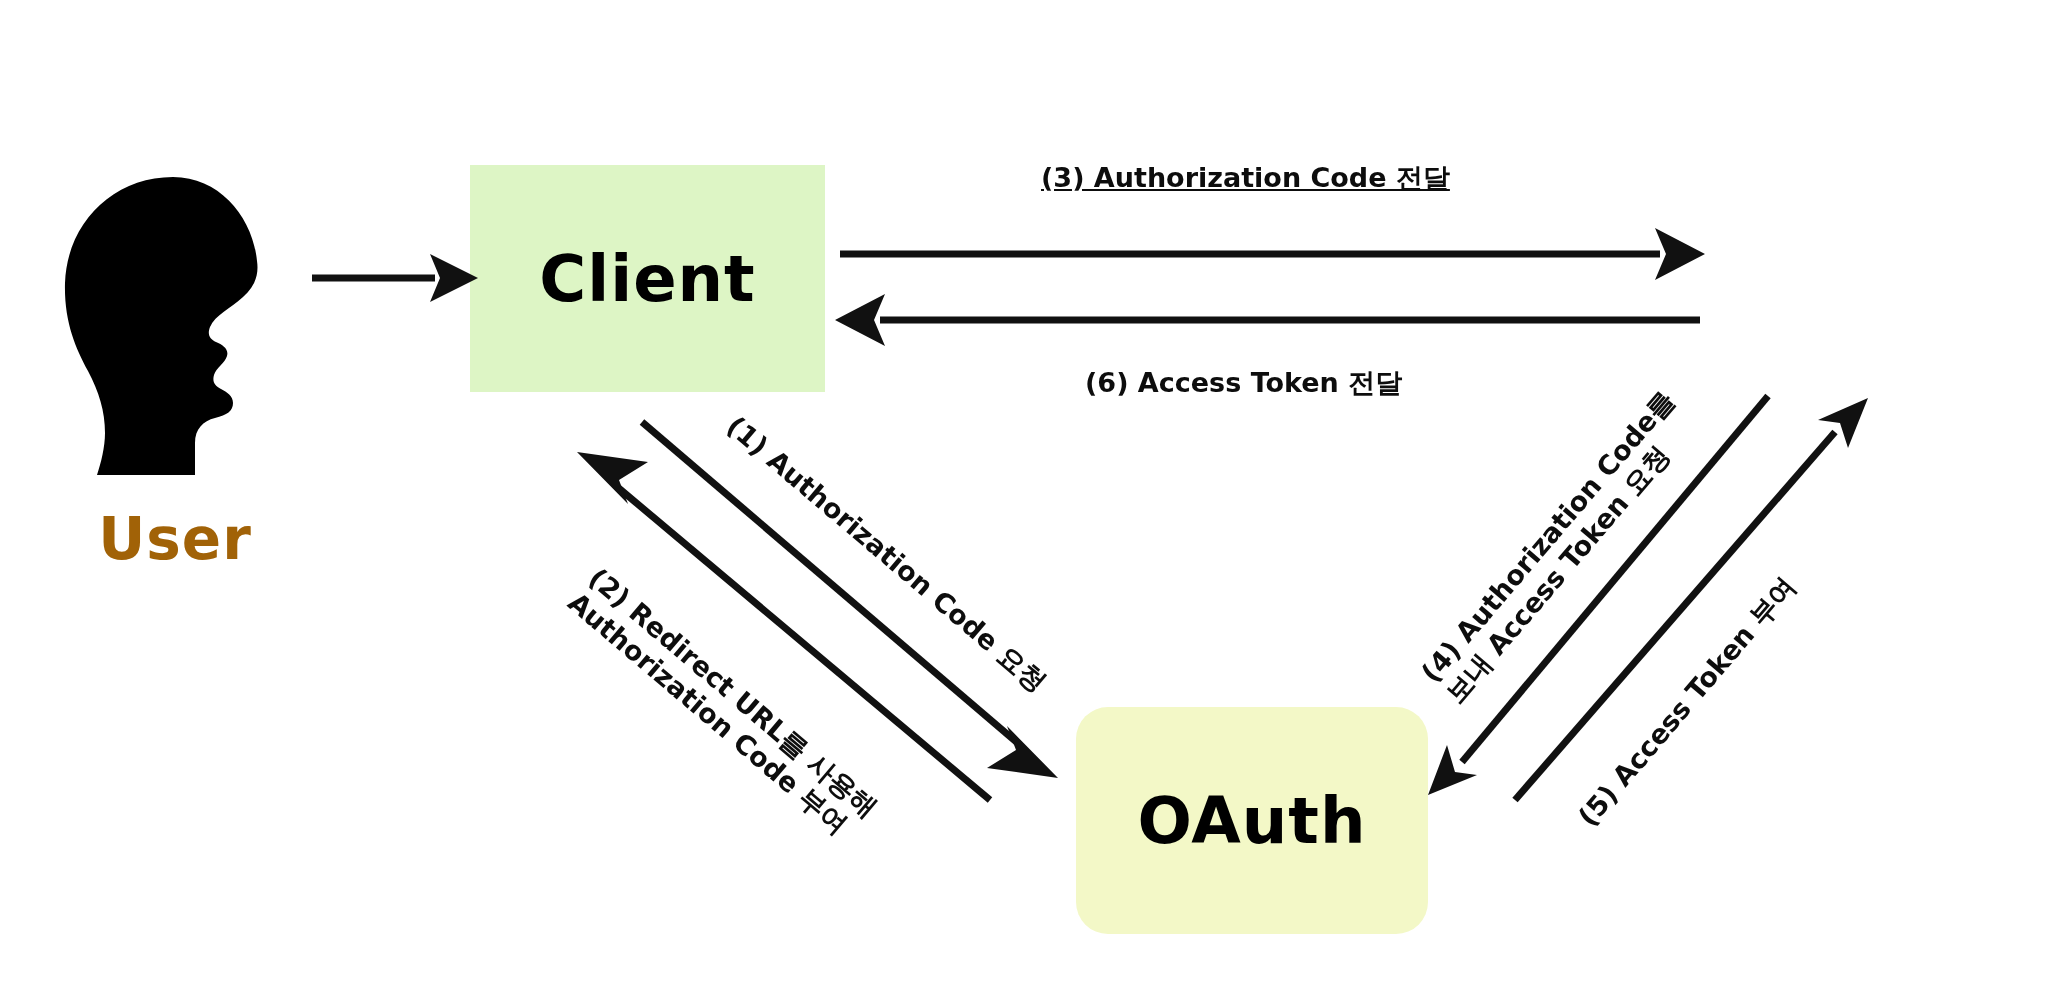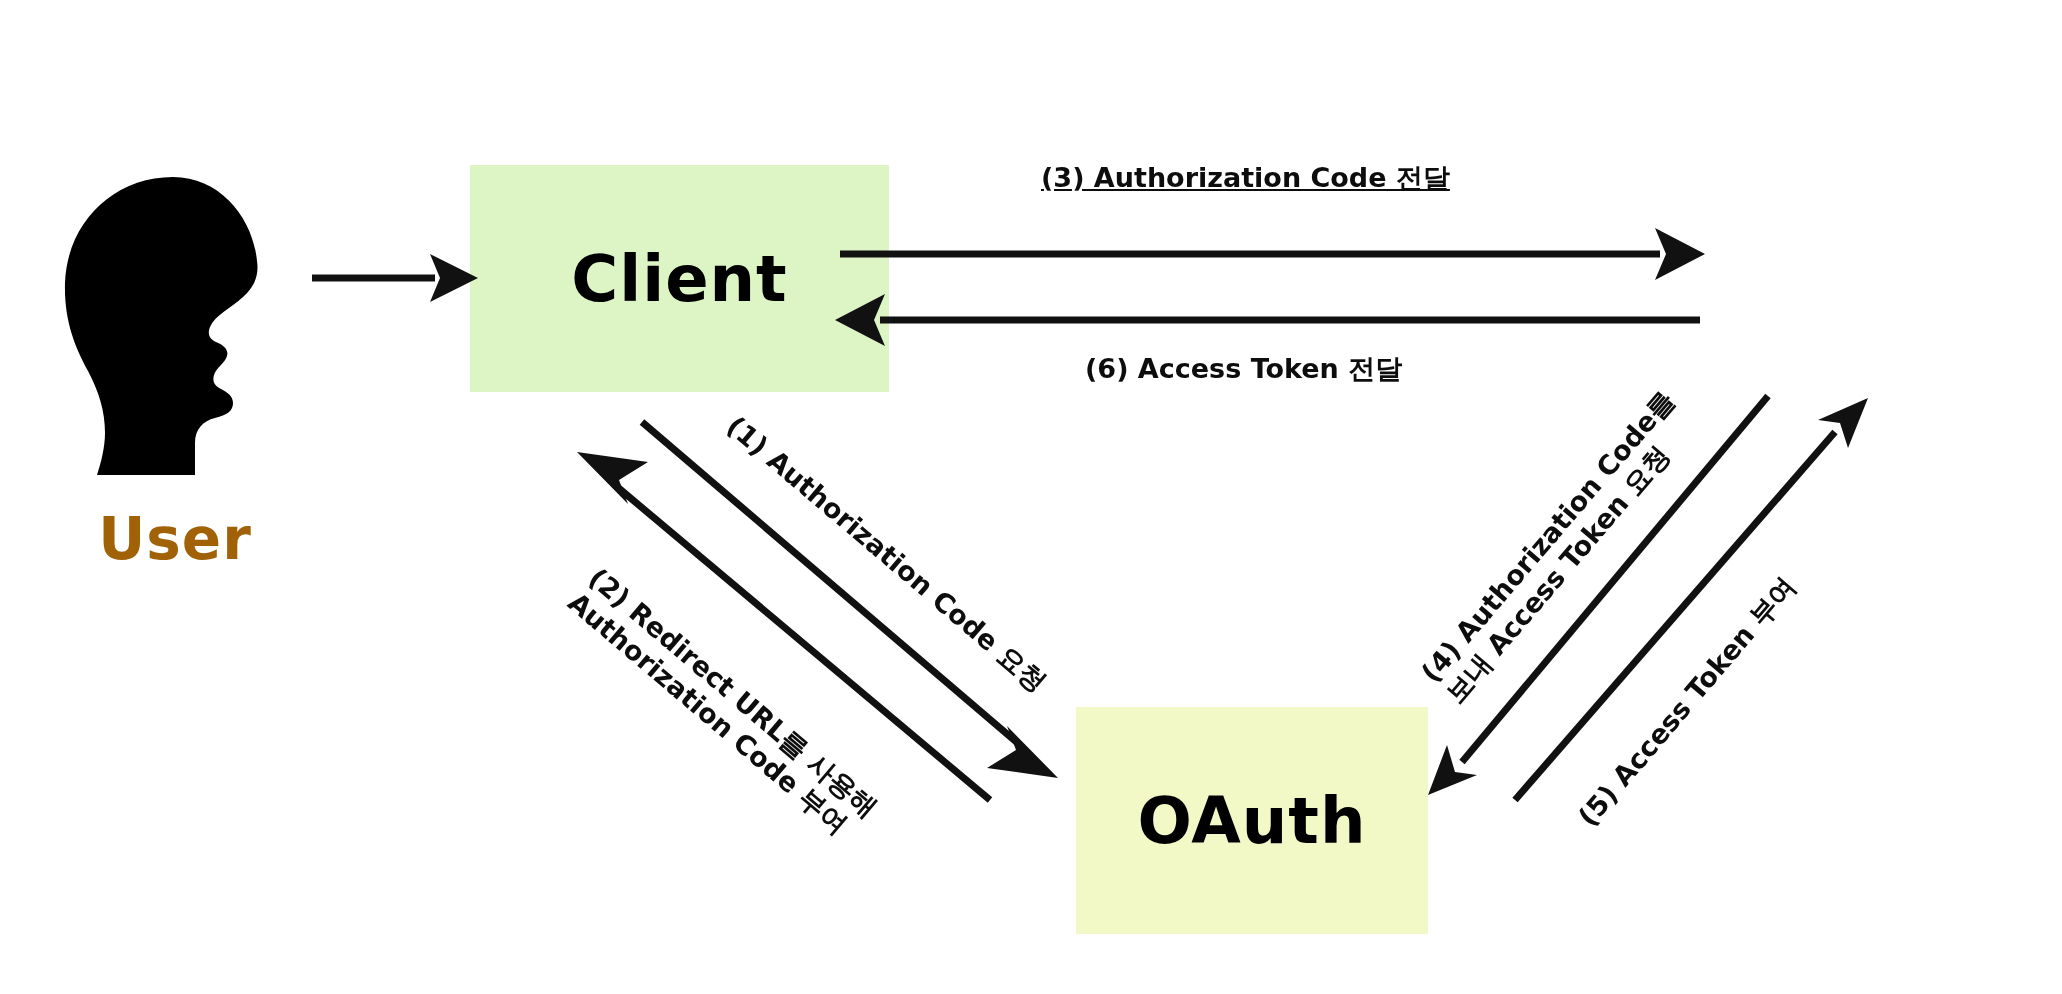--- a/index.html
+++ b/index.html
@@ -28,37 +28,38 @@
     font-family: "DejaVu Sans", sans-serif;
     font-weight: bold;
     font-size: 64px;
     color: #000000;
     letter-spacing: 1px;
     white-space: nowrap;
   }
   #client-box {
     left: 470px;
     top: 165px;
-    width: 419px;
+    width: 355px;
     height: 227px;
     background: #ddf5c5;
   }
   #server-box {
     left: 1705px;
     top: 165px;
     width: 357px;
     height: 227px;
     background: #ece3fd;
   }
   #oauth-box {
     left: 1076px;
     top: 707px;
     width: 352px;
     height: 227px;
     background: #f3f8c7;
+    border-radius: 32px;
   }
   #user-head {
     position: absolute;
     left: 55px;
     top: 175px;
     width: 250px;
     height: 305px;
   }
   #user-label-wrap {
     position: absolute;
@@ -176,21 +177,21 @@
     </g>
 
     <g>
       <line class="edge-line" x1="1515" y1="800" x2="1835" y2="432"></line>
       <polygon class="edge-head" points="1818,420 1868,398 1848,448 1840,423"></polygon>
     </g>
   </svg>
 
   <div class="edge-label" style="left:1041px; top:162px;text-decoration:underline;">(3) Authorization Code 전달</div>
 
-  <div class="edge-label" style="left:1085px; top:353px;">(6) Access Token 전달</div>
+  <div class="edge-label" style="left:1085px; top:367px;">(6) Access Token 전달</div>
 
   <div class="edge-label rot-neg40" style="left:741px; top:410px;">(1) Authorization Code 요청</div>
 
   <div class="edge-label rot-neg40" style="left:603px; top:562px;">
     <div>(2) Redirect URL를 사용해</div>
     <div>Authorization Code 부여</div>
   </div>
 
   <div class="edge-label rot-pos40" style="left:1415px; top:668px;">
     <div>(4) Authorization Code를</div>

